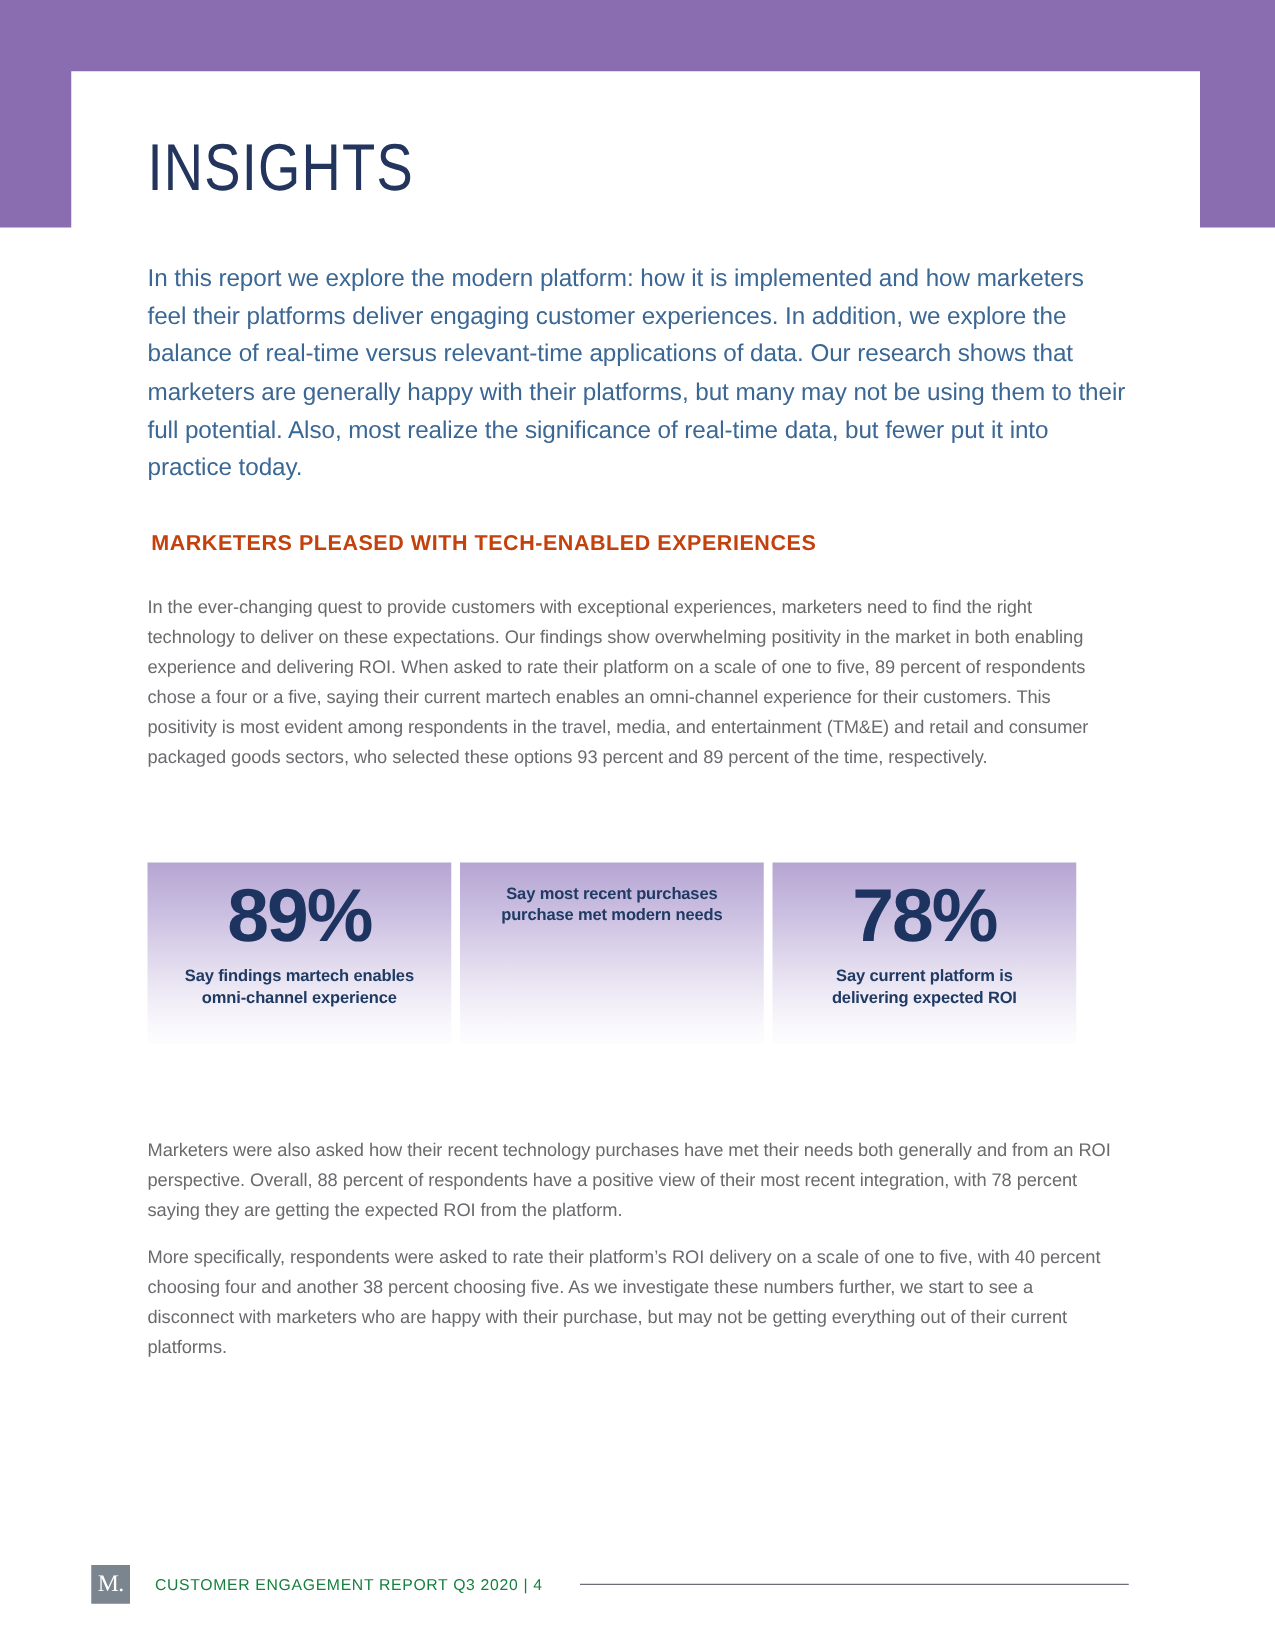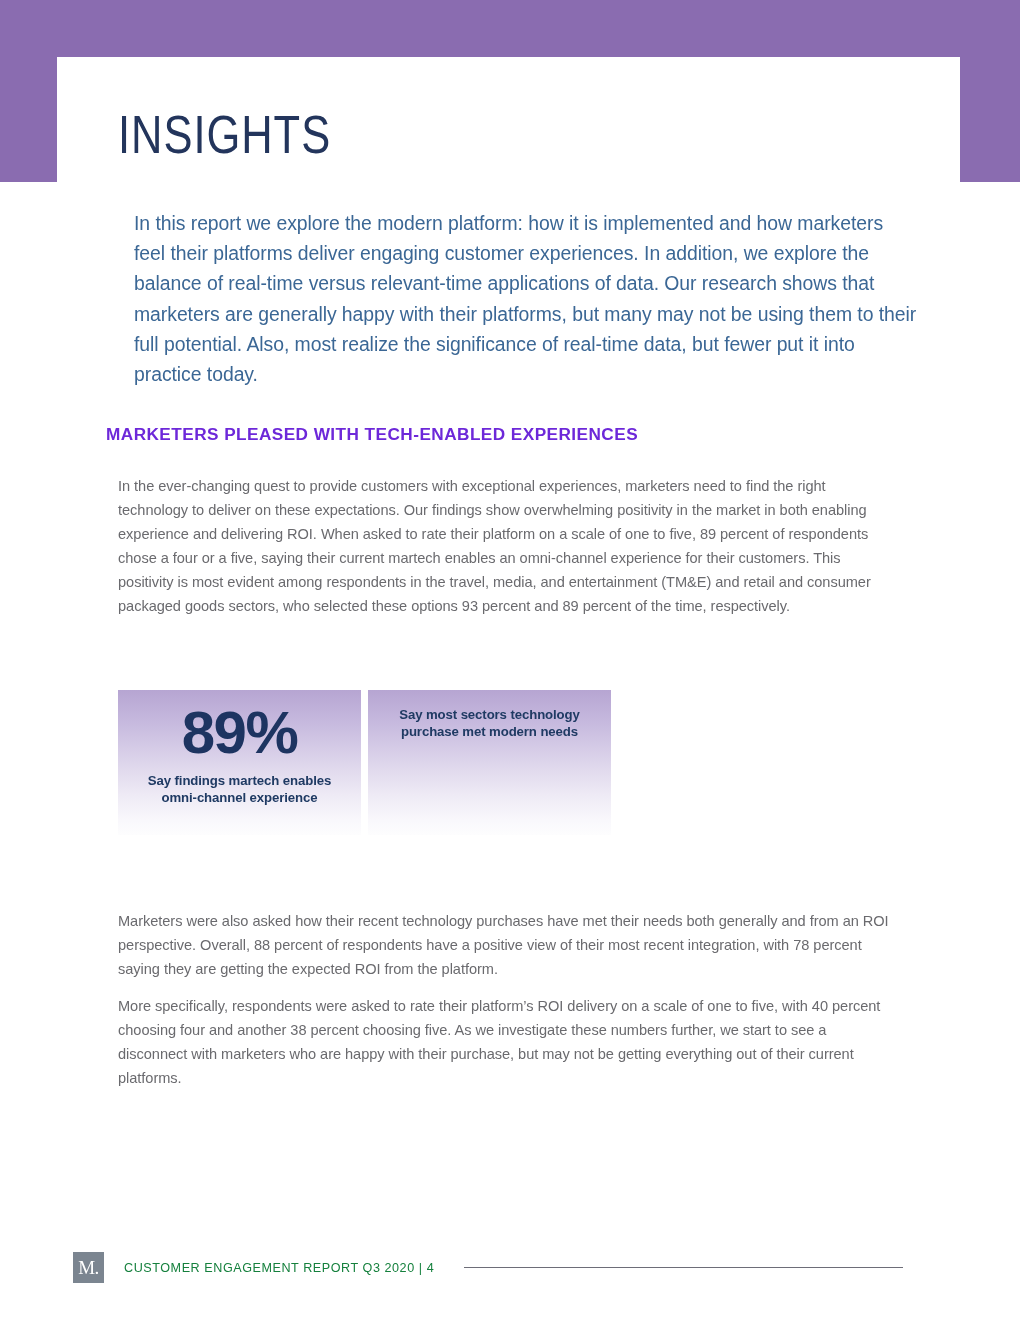--- a/index.html
+++ b/index.html
@@ -48,40 +48,40 @@
     letter-spacing: 1.2px;
     color: #23355c;
     transform: scaleX(0.82);
     transform-origin: left center;
     white-space: nowrap;
   }
 
   
   .lede {
     position: absolute;
-    left: 134px;
+    left: 118px;
     top: 208px;
     width: 784px;
     font-size: 19.4px;
     line-height: 30.2px;
     font-weight: 400;
     color: #3b6795;
     letter-spacing: -0.05px;
   }
 
   
   .section-heading {
     position: absolute;
-    left: 106px;
+    left: 121px;
     top: 423px;
     font-size: 17.2px;
     line-height: 22px;
     font-weight: 700;
     letter-spacing: 0.45px;
-    color: #6d28d9;
+    color: #c2410c;
   }
 
   
   .body-para {
     position: absolute;
     left: 118px;
     width: 775px;
     font-size: 14.6px;
     line-height: 24.1px;
     font-weight: 400;
@@ -199,25 +199,32 @@
   <div class="stat-card">
     <div class="stat-number">89%</div>
     <div class="stat-caption">
       <span>Say findings martech enables</span><br>
       <span>omni-channel experience</span>
     </div>
   </div>
 
   <div class="stat-card">
     <div class="stat-caption">
-      <span>Say most sectors technology</span><br>
+      <span>Say most recent purchases</span><br>
       <span>purchase met modern needs</span>
     </div>
   </div>
 
+  <div class="stat-card">
+    <div class="stat-number">78%</div>
+    <div class="stat-caption">
+      <span>Say current platform is</span><br>
+      <span>delivering expected ROI</span>
+    </div>
+  </div>
 
 </div>
 
 <p class="body-para p2">Marketers were also asked how their recent technology purchases have met their needs both generally and from an ROI perspective. Overall, 88 percent of respondents have a positive view of their most recent integration, with 78 percent saying they are getting the expected ROI from the platform.</p>
 
 <p class="body-para p3">More specifically, respondents were asked to rate their platform’s ROI delivery on a scale of one to five, with 40 percent choosing four and another 38 percent choosing five. As we investigate these numbers further, we start to see a disconnect with marketers who are happy with their purchase, but may not be getting everything out of their current platforms.</p>
 
 <div class="footer">
   <div class="footer-logo">
     <span class="footer-logo-text">M.</span>

